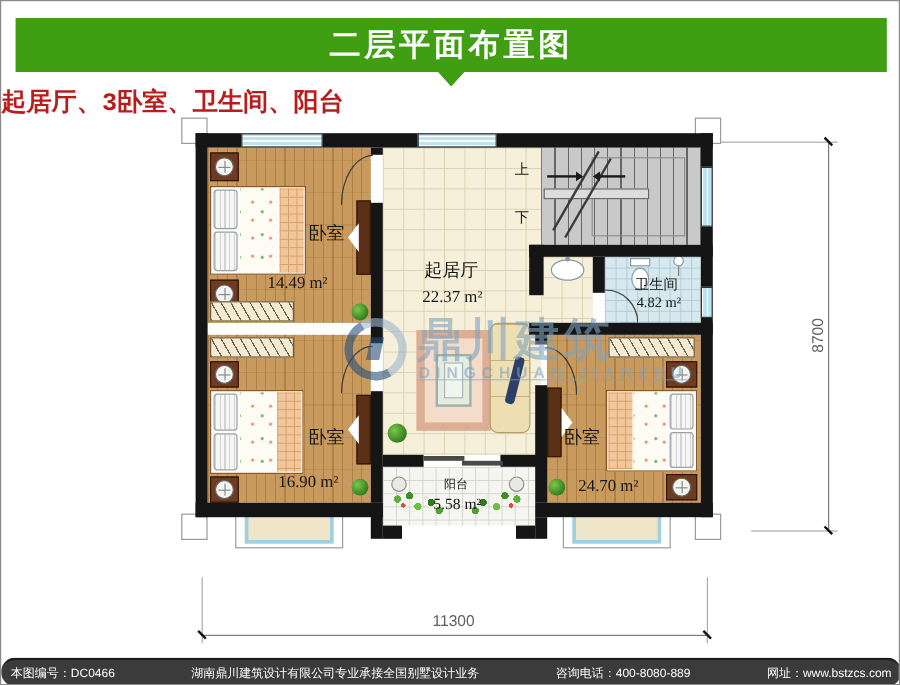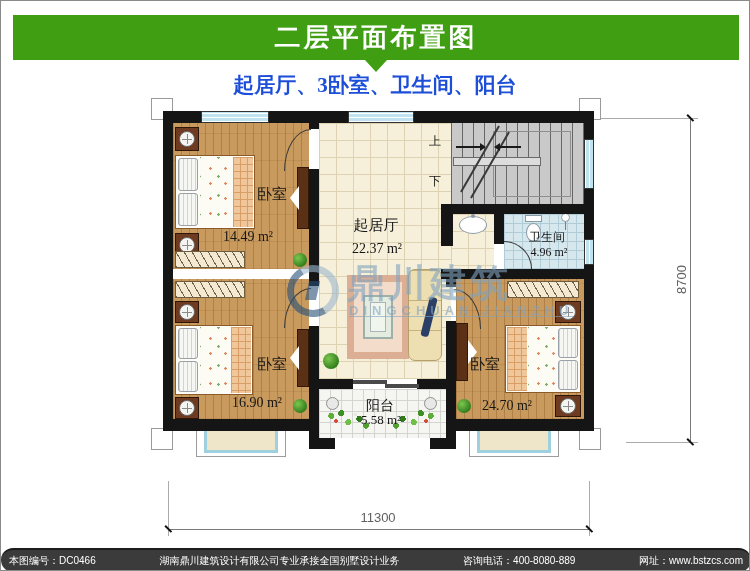--- a/index.html
+++ b/index.html
@@ -4,22 +4,22 @@
 <style>
   html,body{margin:0;padding:0;background:#fff;}
   #page{position:relative;width:750px;height:571px;border:1px solid #8a8a8a;box-sizing:border-box;
         background:#fff;overflow:hidden;font-family:"Liberation Sans",sans-serif;}
   .abs{position:absolute;box-sizing:border-box;}
   
   .banner{background:#3f9e11;color:#fff;text-align:center;z-index:20;}
   .banner h1{margin:0;font-size:26px;line-height:45px;font-weight:700;letter-spacing:3px;}
   .pointer{width:0;height:0;border-left:11px solid transparent;border-right:11px solid transparent;
            border-top:12px solid #3f9e11;z-index:20;}
-  .subtitle{width:100%;text-align:center;font-family:Liberation Serif, serif;font-weight:700;
-            font-size:21px;color:#1d4ed8;z-index:20;}
+  .subtitle{width:100%;font-family:Liberation Mono, monospace;font-weight:700;
+            font-size:21px;color:#b91c1c;z-index:20;}
   
   .wall{background:#151515;z-index:4;}
   .wood{background-color:#c99a5d;z-index:1;
         background-image:repeating-linear-gradient(90deg,rgba(110,60,15,.28) 0 1px,transparent 1px 8px),
                          repeating-linear-gradient(0deg,rgba(110,60,15,.12) 0 1px,transparent 1px 27px);}
   .tileC{background-color:#f6efd9;z-index:1;
          background-image:linear-gradient(#ddd3b3 1px,transparent 1px),linear-gradient(90deg,#ddd3b3 1px,transparent 1px);
          background-size:17px 17px;}
   .tileB{background-color:#d6e8ee;z-index:1;
          background-image:linear-gradient(#b0ccd7 1px,transparent 1px),linear-gradient(90deg,#b0ccd7 1px,transparent 1px);
@@ -258,26 +258,26 @@
   <div class="abs pot" style="left:325px;top:396px;"></div>
   <div class="abs pot" style="left:423px;top:396px;"></div>
   <div class="abs bushRow" style="left:322px;top:408px;width:50px;height:20px;transform:rotate(14deg);"></div>
   <div class="abs bushRow" style="left:388px;top:408px;width:50px;height:20px;transform:rotate(-14deg) scaleX(-1);"></div>
 
   <div class="abs rlabel" style="left:271px;top:184px;font-size:15px;">卧室</div>
   <div class="abs rlabel" style="left:247px;top:228px;font-size:14px;">14.49 m²</div>
   <div class="abs rlabel" style="left:375px;top:215px;font-size:15px;">起居厅</div>
   <div class="abs rlabel" style="left:376px;top:240px;font-size:14px;">22.37 m²</div>
   <div class="abs rlabel" style="left:546px;top:228px;font-size:12px;">卫生间</div>
-  <div class="abs rlabel" style="left:548px;top:244px;font-size:12px;">4.96 m²</div>
+  <div class="abs rlabel" style="left:548px;top:244px;font-size:12px;">4.82 m²</div>
   <div class="abs rlabel" style="left:271px;top:354px;font-size:15px;">卧室</div>
   <div class="abs rlabel" style="left:256px;top:394px;font-size:14px;">16.90 m²</div>
   <div class="abs rlabel" style="left:484px;top:354px;font-size:15px;">卧室</div>
   <div class="abs rlabel" style="left:506px;top:397px;font-size:14px;">24.70 m²</div>
-  <div class="abs rlabel" style="left:379px;top:396px;font-size:14px;">阳台</div>
+  <div class="abs rlabel" style="left:379px;top:396px;font-size:10px;">阳台</div>
   <div class="abs rlabel" style="left:380px;top:411px;font-size:13px;">5.58 m²</div>
 
   <div class="abs extline" style="left:167px;top:480px;width:1px;height:55px;"></div>
   <div class="abs extline" style="left:588px;top:480px;width:1px;height:55px;"></div>
   <div class="abs dimline" style="left:167px;top:528px;width:421px;height:1px;"></div>
   <div class="abs tick" style="left:163px;top:527px;"></div>
   <div class="abs tick" style="left:584px;top:527px;"></div>
   <div class="abs dimtext" style="left:377px;top:509px;transform:translateX(-50%);">11300</div>
 
   <div class="abs extline" style="left:600px;top:117px;width:97px;height:1px;"></div>

